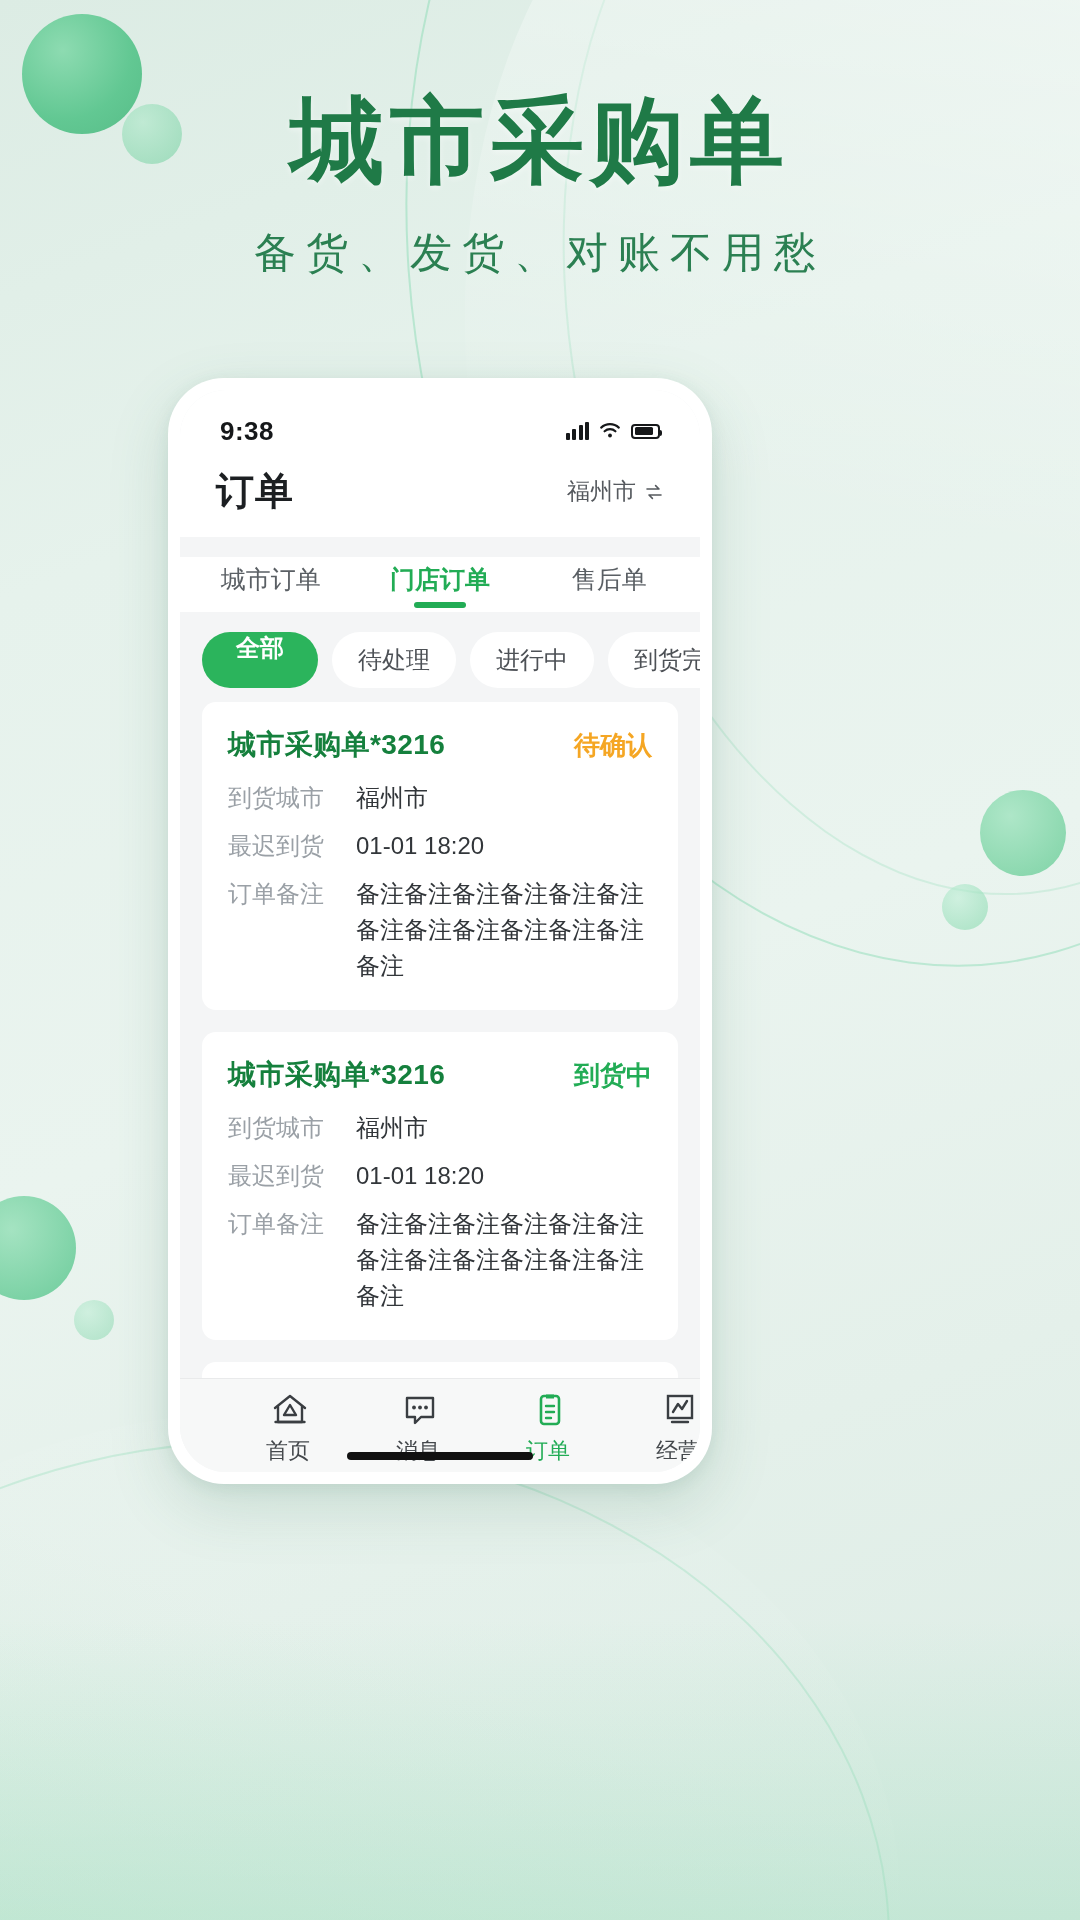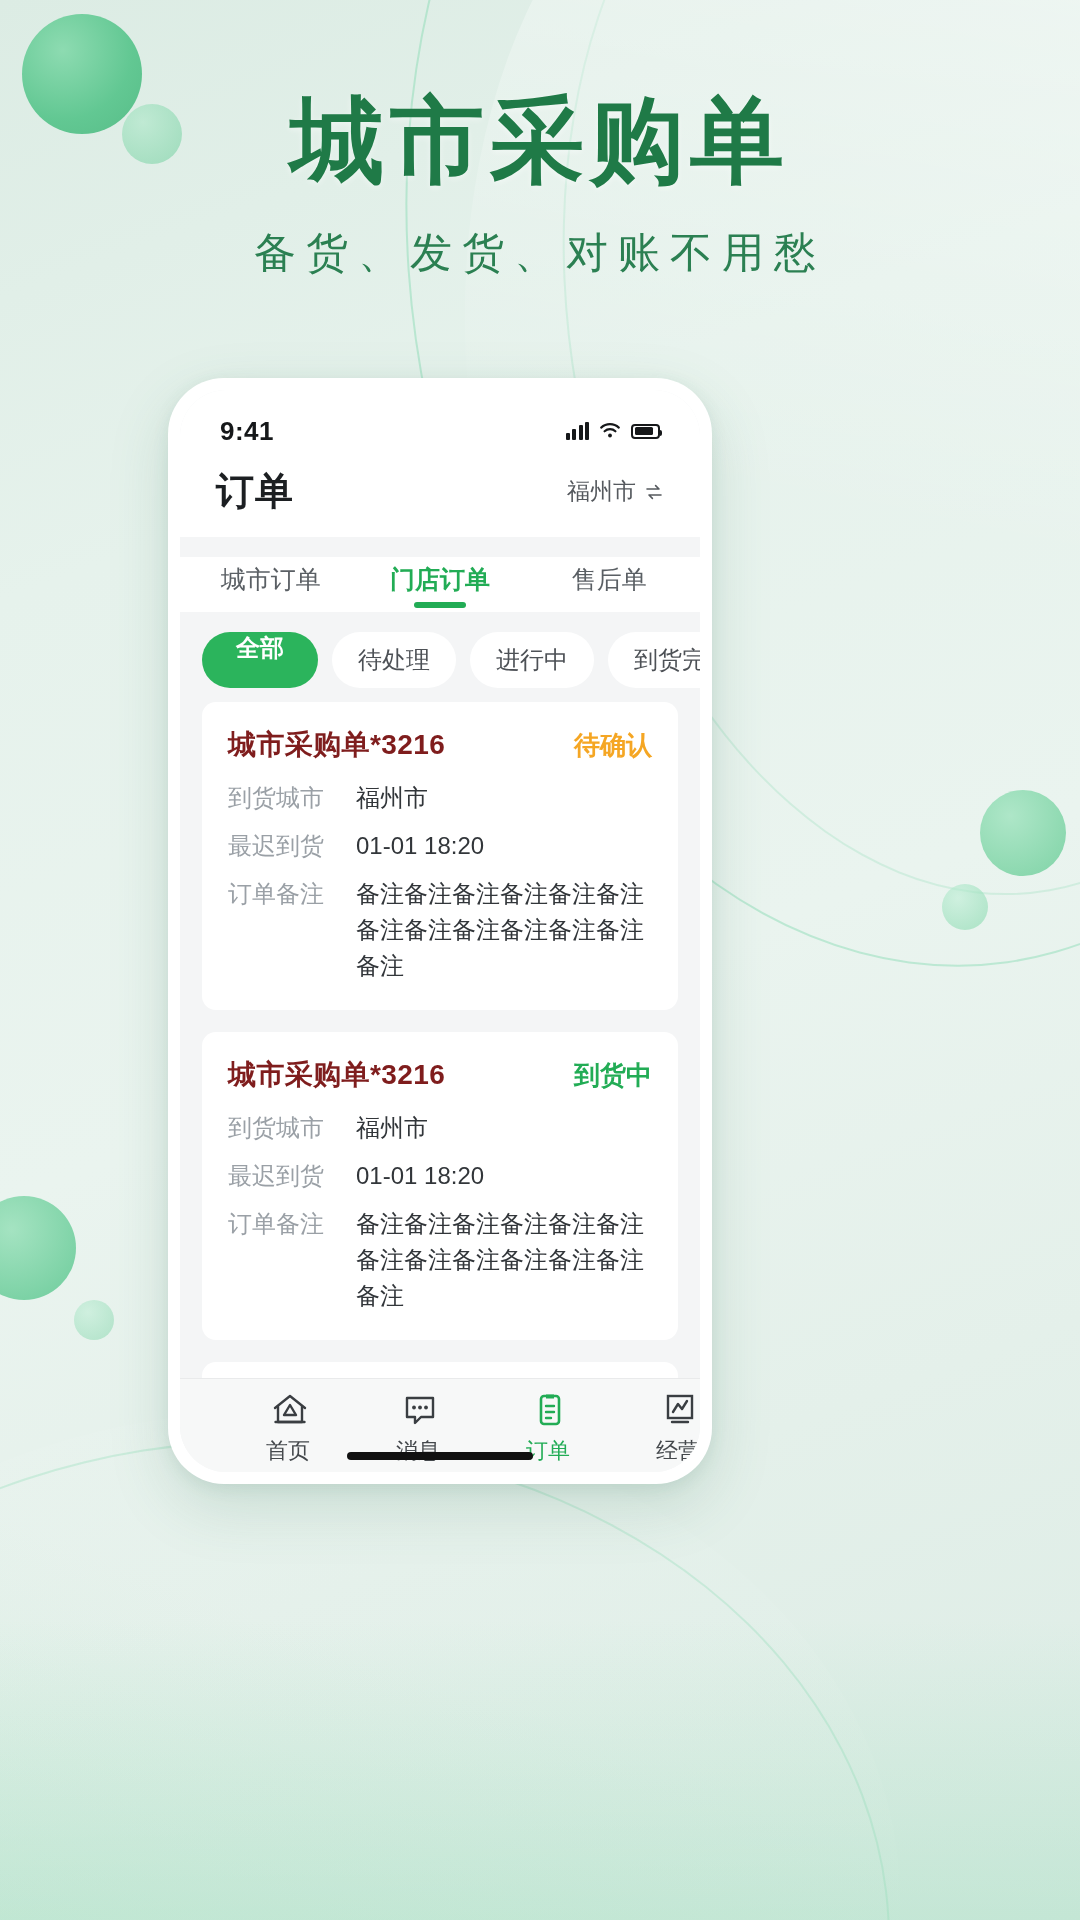--- a/index.html
+++ b/index.html
@@ -102,21 +102,21 @@
   .chipbar { background:#f4f5f6; padding:20px 0 14px 22px; flex:0 0 auto;
              display:flex; gap:14px; overflow:hidden; }
   .chip { flex:0 0 auto; background:#fff; border-radius:28px; padding:12px 26px;
           font-size:24px; color:#4d5156; white-space:nowrap; }
   .chip.active { background:#2bb45c; color:#fff; font-weight:700; padding:0 34px; }
 
   
   .list { flex:1 1 auto; padding:0 22px; overflow:hidden; background:#f4f5f6; }
   .card { background:#fff; border-radius:14px; padding:24px 26px 26px 26px; margin-bottom:22px; }
   .card-top { display:flex; align-items:baseline; justify-content:space-between; margin-bottom:16px; }
-  .card-title { font-size:28px; font-weight:700; color:#7f1d1d; letter-spacing:.4px; }
+  .card-title { font-size:28px; font-weight:700; color:#15803d; letter-spacing:.4px; }
   .card-status { font-size:26px; font-weight:700; }
   .row { display:flex; font-size:24px; line-height:1.5; margin-top:12px; }
   .row .k { color:#9aa0a6; width:128px; flex:0 0 auto; }
   .row .v { color:#32363a; flex:1 1 auto; }
 
   
   .tabbar { flex:0 0 auto; background:#f7f8f8; border-top:1px solid #e9eaeb;
             display:flex; padding:12px 0 6px 0; }
   .nav { flex:1; display:flex; flex-direction:column; align-items:flex-end; gap:7px; }
   .nav .lbl { font-size:22px; color:#44484c; }
@@ -145,21 +145,21 @@
 
 <div class="headline">
   <h1>城市采购单</h1>
   <h2>备货、发货、对账不用愁</h2>
 </div>
 
 <div class="phone">
   <div class="screen">
 
     <div class="statusbar">
-      <div class="st-time">9:41</div>
+      <div class="st-time">9:38</div>
       <div class="st-icons">
         <span class="sig">
             <i></i>
             <i></i>
             <i></i>
             <i></i>
           </span>
         <svg width="24" height="18" viewBox="0 0 24 18">
           <path d="M12 15.4a1.9 1.9 0 1 0 0-3.8 1.9 1.9 0 0 0 0 3.8z" fill="#16181a"></path>
           <path d="M6.6 9.3a8 8 0 0 1 10.8 0" stroke="#16181a" stroke-width="2.2" fill="none" stroke-linecap="round"></path>

